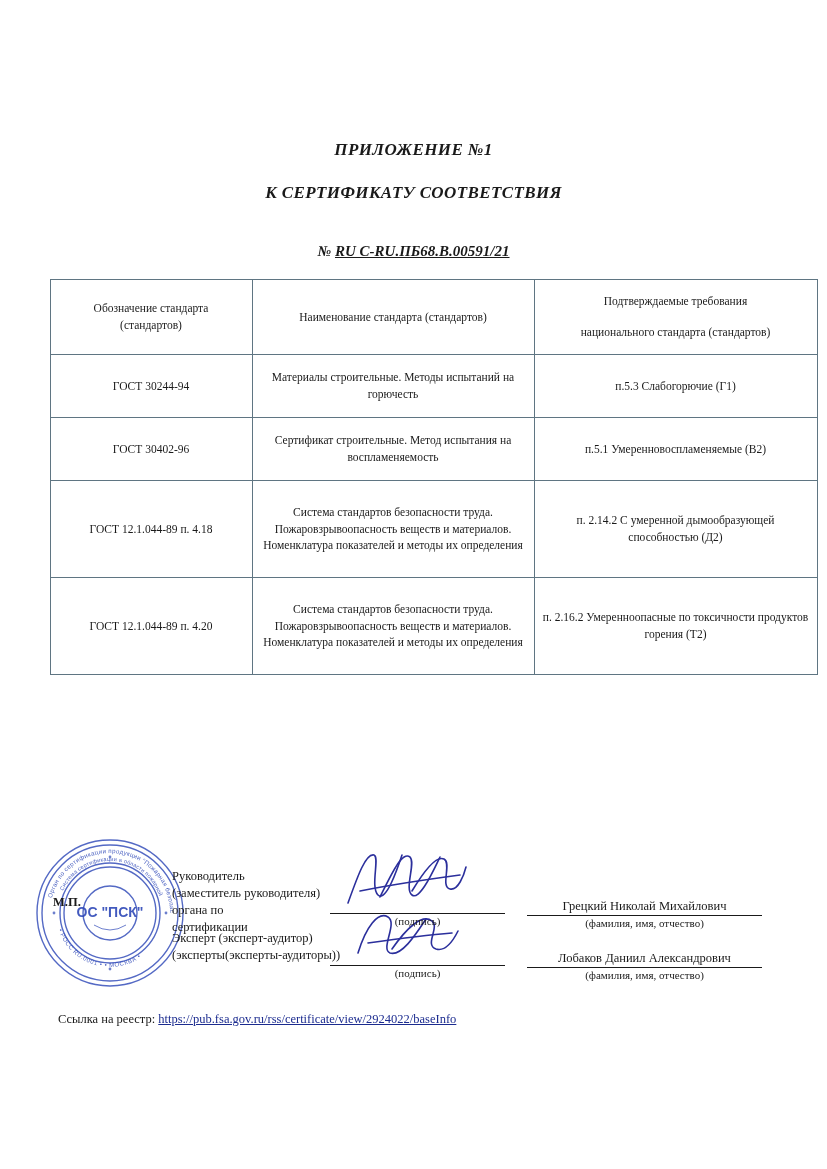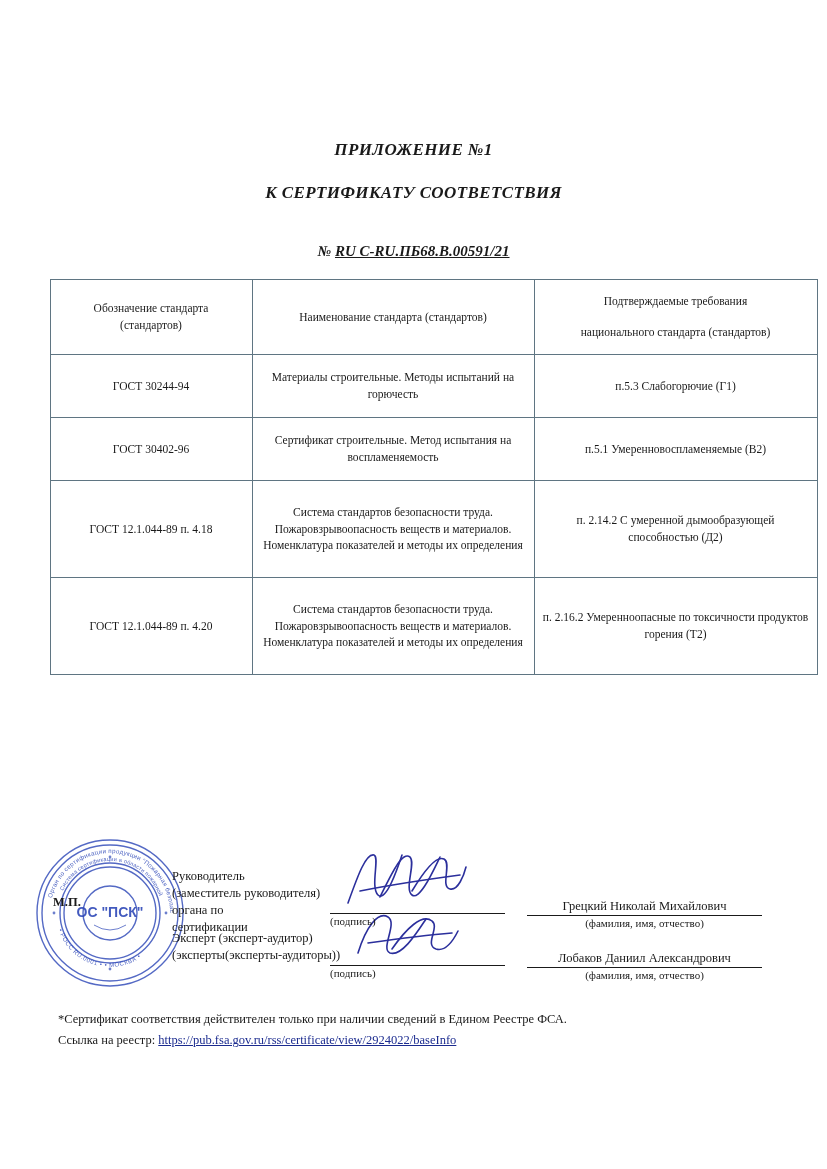--- a/index.html
+++ b/index.html
@@ -114,20 +114,21 @@
   .sig-line {
     position: absolute;
     border-bottom: 1px solid #1a1a1a;
     height: 0;
   }
   .sig-line-1 { left: 330px; top: 58px; width: 175px; }
   .sig-line-2 { left: 330px; top: 110px; width: 175px; }
   .sig-cap {
     position: absolute;
     font-size: 11px;
+    text-align: center;
     width: 175px;
   }
   .sig-cap-1 { left: 330px; top: 60px; }
   .sig-cap-2 { left: 330px; top: 112px; }
 
   .name-line {
     position: absolute;
     width: 235px;
     text-align: center;
     font-size: 12.5px;
@@ -327,19 +328,18 @@
     <div class="name-line name-1">Грецкий Николай Михайлович</div>
     <div class="name-rule name-rule-1"></div>
     <div class="name-cap name-cap-1">(фамилия, имя, отчество)</div>
 
     <div class="name-line name-2">Лобаков Даниил Александрович</div>
     <div class="name-rule name-rule-2"></div>
     <div class="name-cap name-cap-2">(фамилия, имя, отчество)</div>
   </div>
 
   <div class="footnote">
-    <div>*Сертификат соответствия действителен только при наличии сведений в Едином Реестре ФСА.</div>
     <div>
       <span>Ссылка на реестр: </span><a href="#">https://pub.fsa.gov.ru/rss/certificate/view/2924022/baseInfo</a>
     </div>
   </div>
 
 </div>
 
 </body></html>

